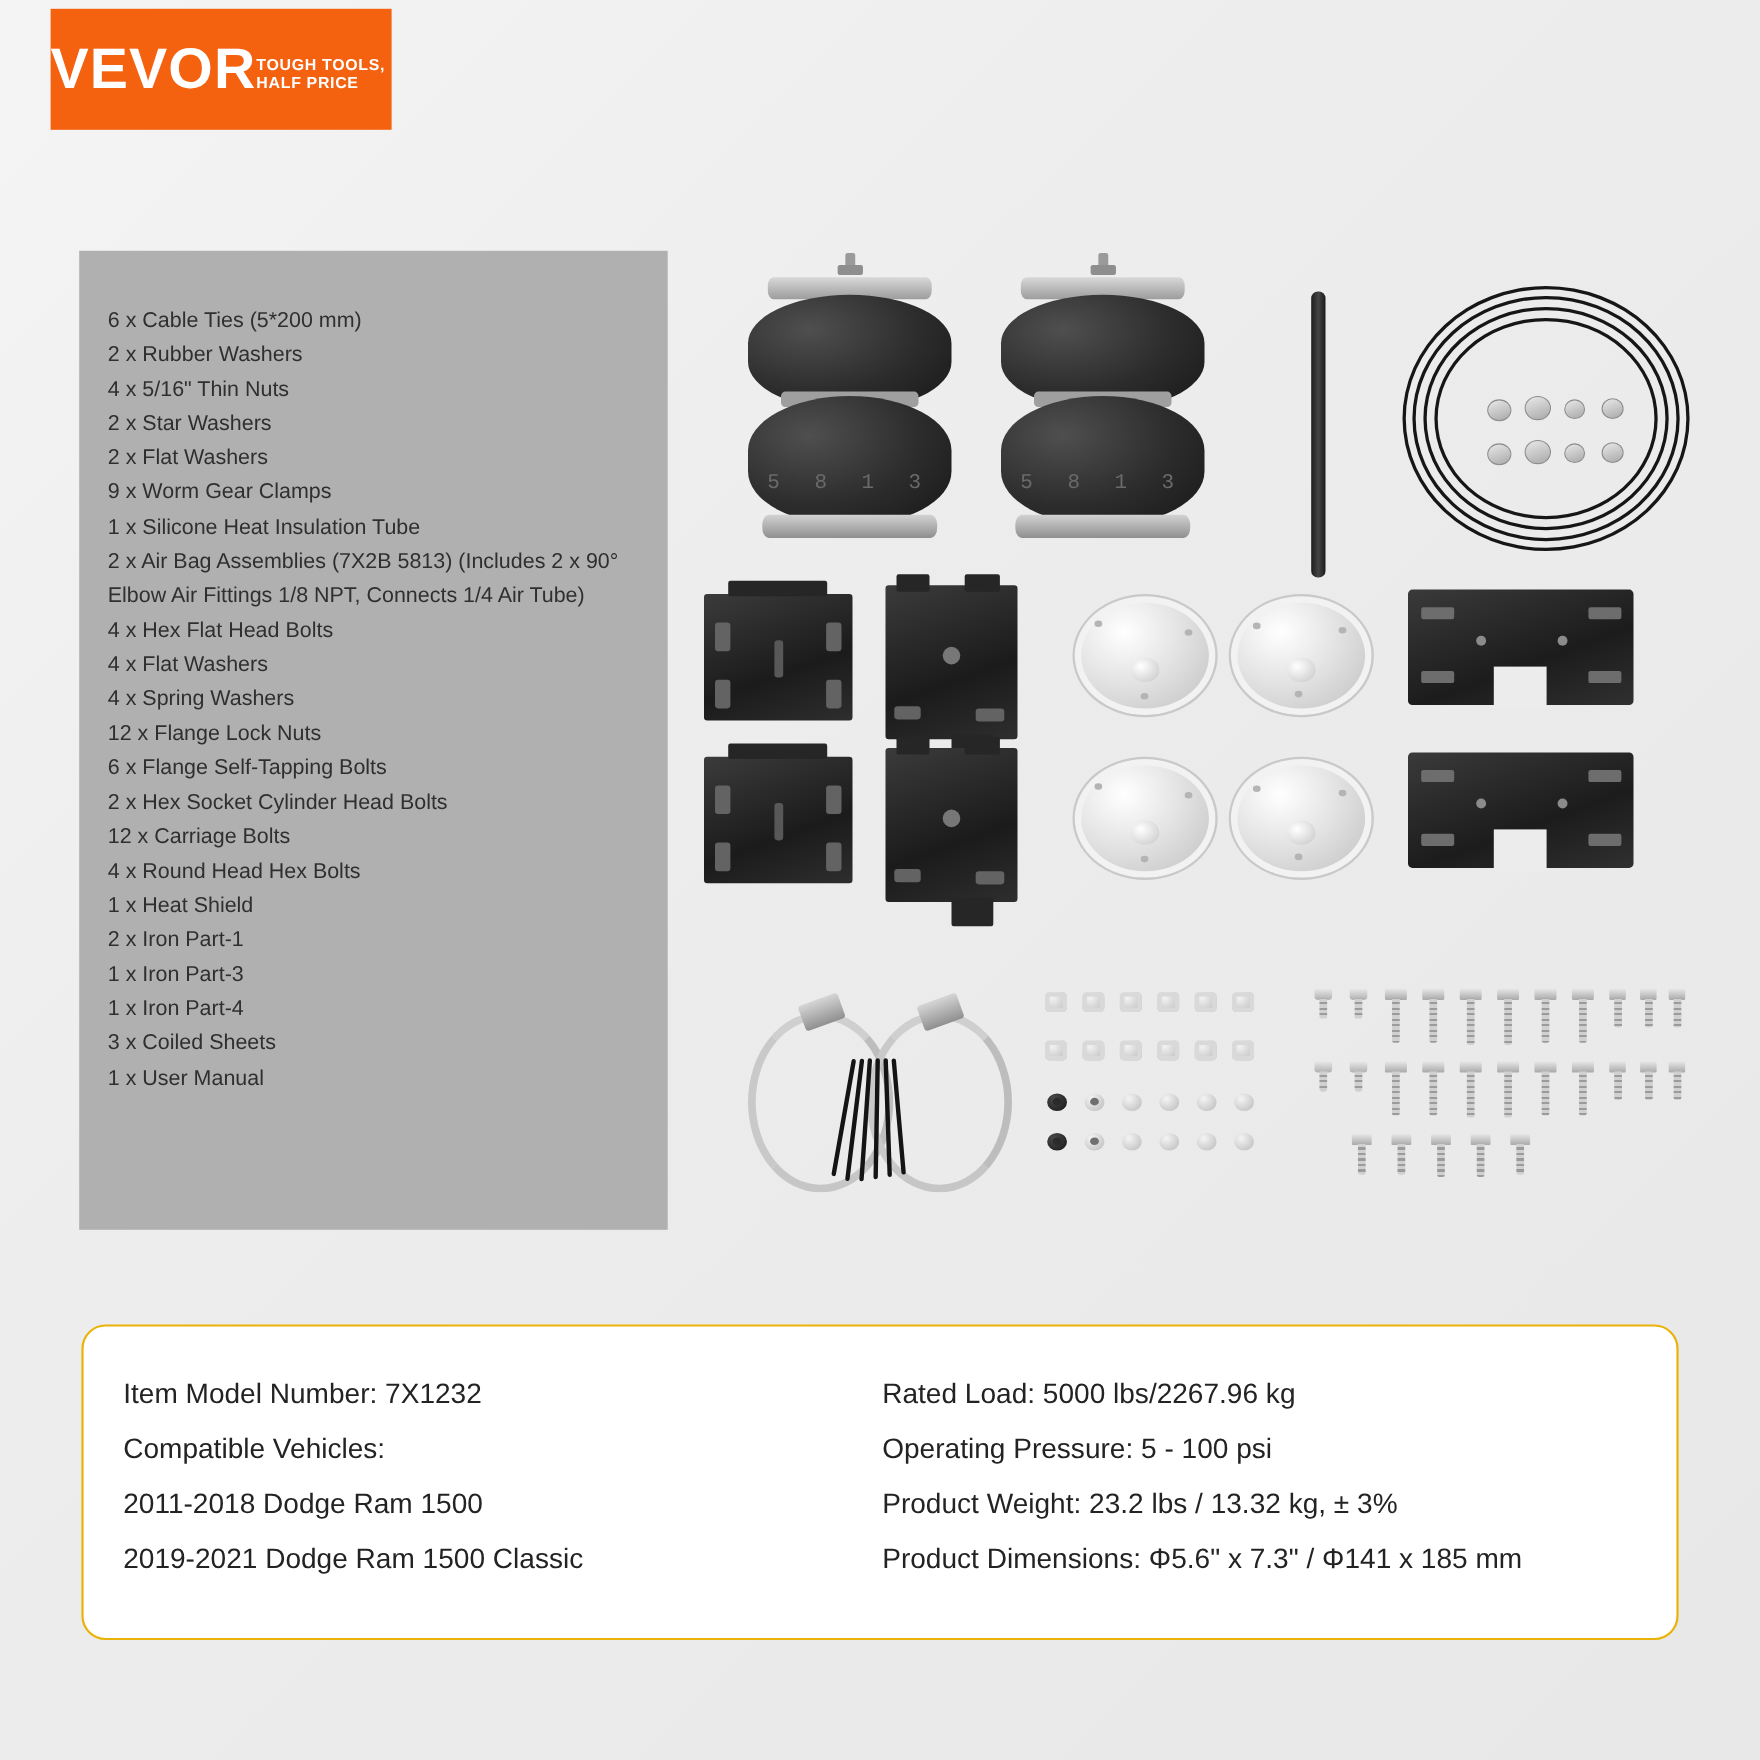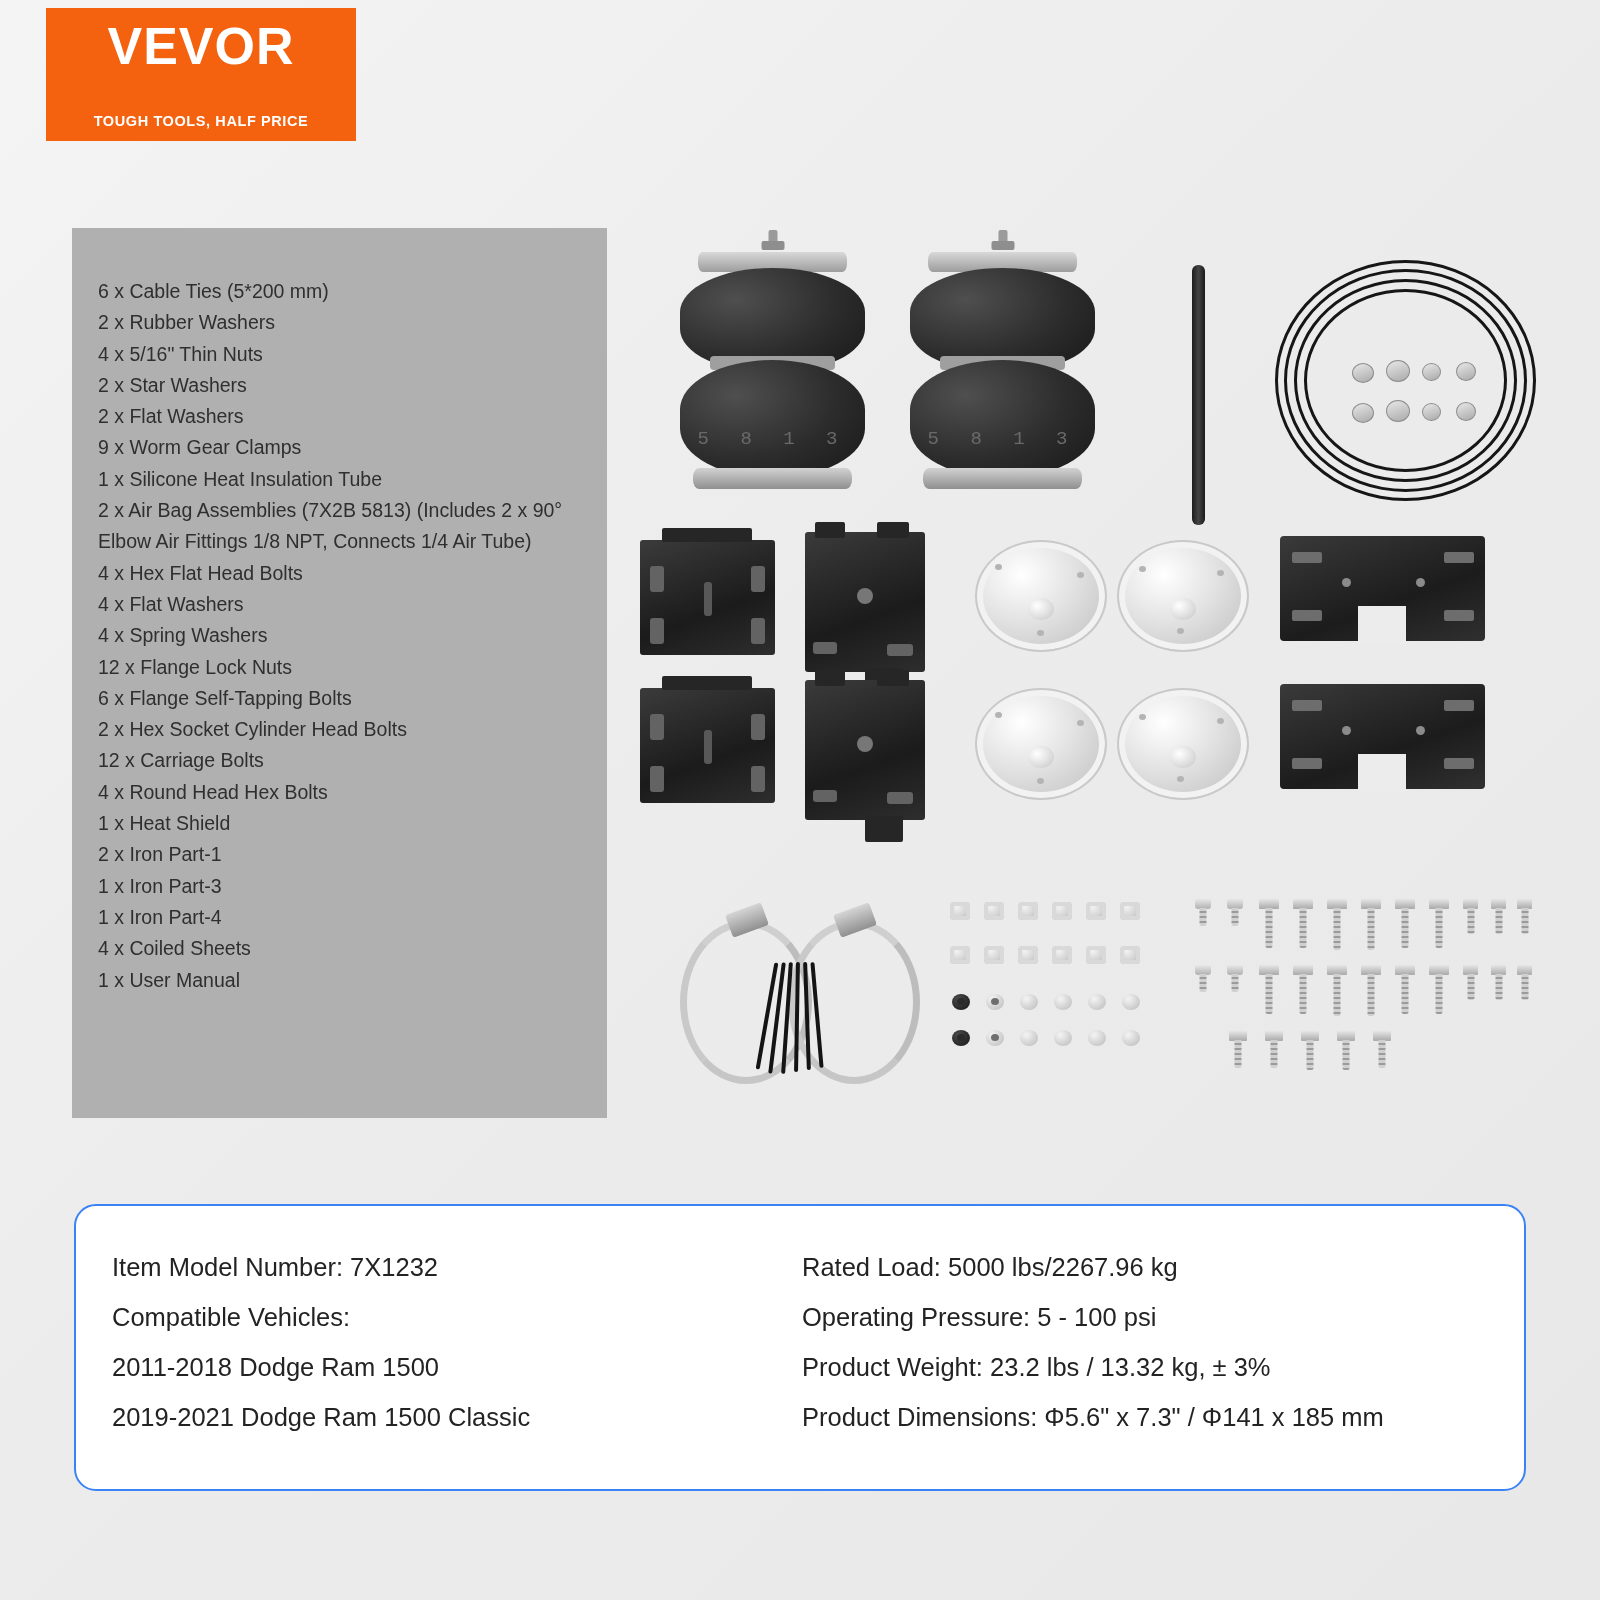--- a/index.html
+++ b/index.html
@@ -15,27 +15,26 @@
     overflow: hidden;
     color: #333;
   }
 
   
   .logo-box {
     position: absolute;
     left: 46px;
     top: 8px;
     width: 310px;
-    height: 133px;
+    height: 110px;
     background: #f4610f;
     display: flex;
-    flex-direction: column;
+    flex-direction: row;
     align-items: center;
     justify-content: center;
-    gap: 32px;
   }
   .logo-word {
     color: #ffffff;
     font-size: 52px;
     font-weight: bold;
     letter-spacing: 1px;
     line-height: 1;
   }
   .logo-tag {
     color: #ffffff;
@@ -321,21 +320,21 @@
   }
 
   
   .spec-card {
     position: absolute;
     left: 74px;
     top: 1204px;
     width: 1452px;
     height: 287px;
     background: #ffffff;
-    border: 2px solid #3b82f6;
+    border: 2px solid #eab308;
     border-radius: 22px;
     box-sizing: border-box;
   }
   .spec-cols {
     display: flex;
     padding: 36px 0 0 36px;
   }
   .spec-col {
     display: flex;
     flex-direction: column;
@@ -372,21 +371,21 @@
     <div class="list-line">4 x Spring Washers</div>
     <div class="list-line">12 x Flange Lock Nuts</div>
     <div class="list-line">6 x Flange Self-Tapping Bolts</div>
     <div class="list-line">2 x Hex Socket Cylinder Head Bolts</div>
     <div class="list-line">12 x Carriage Bolts</div>
     <div class="list-line">4 x Round Head Hex Bolts</div>
     <div class="list-line">1 x Heat Shield</div>
     <div class="list-line">2 x Iron Part-1</div>
     <div class="list-line">1 x Iron Part-3</div>
     <div class="list-line">1 x Iron Part-4</div>
-    <div class="list-line">4 x Coiled Sheets</div>
+    <div class="list-line">3 x Coiled Sheets</div>
     <div class="list-line">1 x User Manual</div>
   </div>
 </div>
 
 <div class="parts-area">
 
   <div class="airbag" style="left:60px; top:20px;">
     <div class="ab-valve"></div>
     <div class="ab-topplate"></div>
     <div class="ab-lobe top"></div>

